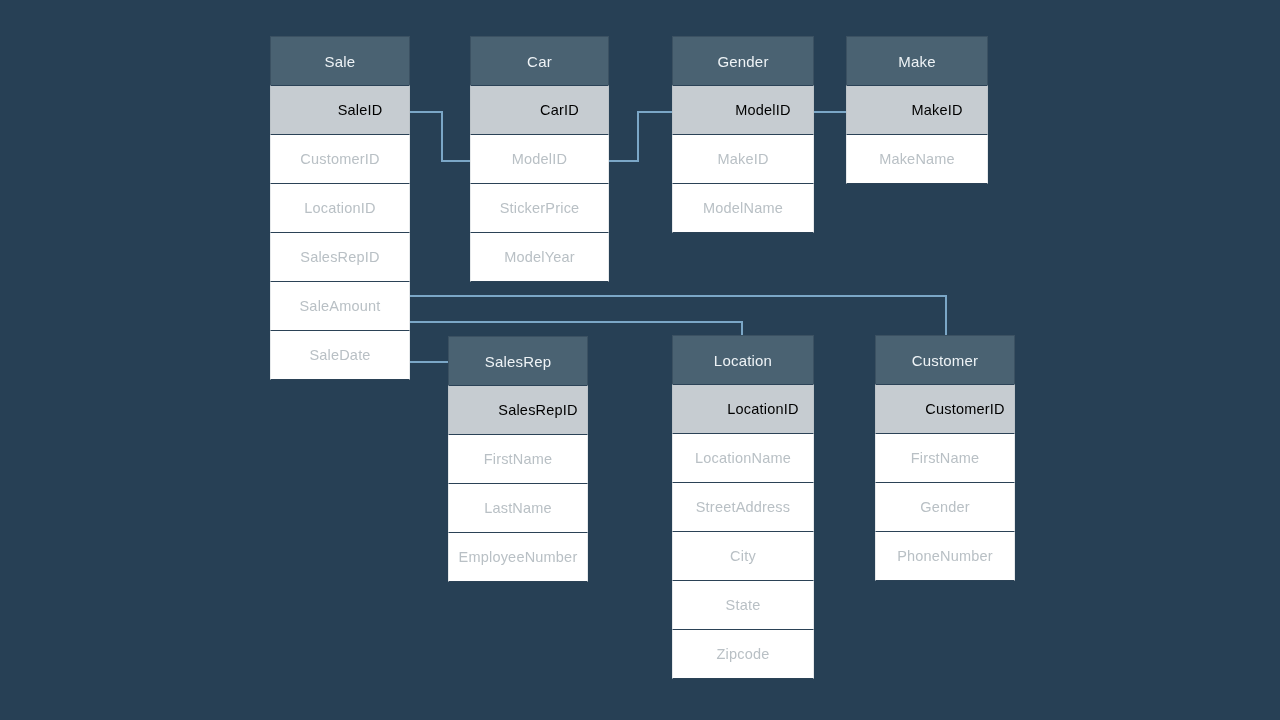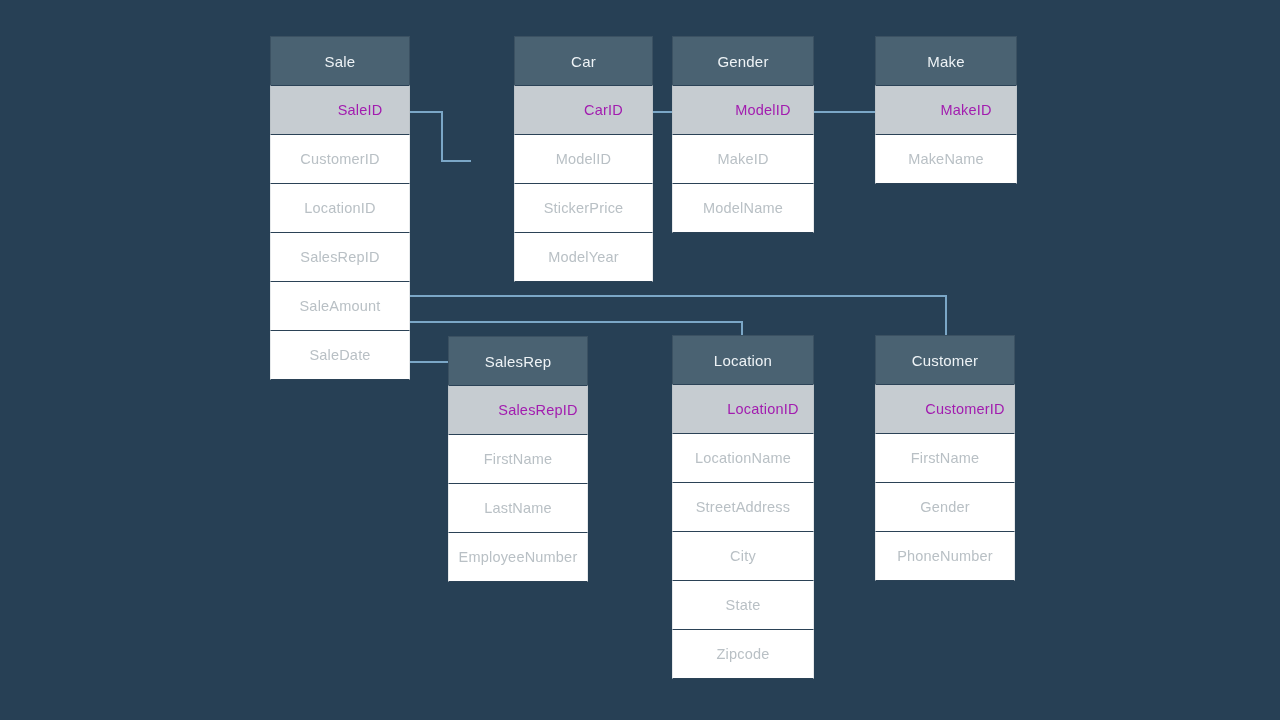--- a/index.html
+++ b/index.html
@@ -57,21 +57,21 @@
     letter-spacing: 0.2px;
     box-sizing: border-box;
     border-left: 1px solid #e6e9eb;
     border-right: 1px solid #e6e9eb;
     border-top: 1px solid #2b4256;
     border-bottom: 1px solid #2b4256;
     margin-top: -1px;
   }
   .field.pk {
     background: #c6ccd1;
-    color: #a21caf;
+    color: #000000;
     border-left: 1px solid #bcc3c8;
     border-right: 1px solid #bcc3c8;
     padding-left: 40px;
   }
   .field.last {
     border-bottom: 1px solid #2b4256;
   }
 </style>
 </head>
 <body>
@@ -88,34 +88,34 @@
   <div id="entities-layer">
       <div class="entity" style="left: 270px; top: 36px; width: 140px;">
         <div class="entity-header">Sale</div>
         <div class="field pk">SaleID</div>
         <div class="field">CustomerID</div>
         <div class="field">LocationID</div>
         <div class="field">SalesRepID</div>
         <div class="field">SaleAmount</div>
         <div class="field last">SaleDate</div>
       </div>
-      <div class="entity" style="left: 470px; top: 36px; width: 139px; margin-left: 44px;">
+      <div class="entity" style="left: 470px; top: 36px; width: 139px;">
         <div class="entity-header">Car</div>
         <div class="field pk">CarID</div>
         <div class="field">ModelID</div>
         <div class="field">StickerPrice</div>
         <div class="field last">ModelYear</div>
       </div>
       <div class="entity" style="left: 672px; top: 36px; width: 142px;">
         <div class="entity-header">Gender</div>
         <div class="field pk">ModelID</div>
         <div class="field">MakeID</div>
         <div class="field last">ModelName</div>
       </div>
-      <div class="entity" style="left: 875px; top: 36px; width: 142px; text-align: center;">
+      <div class="entity" style="left: 846px; top: 36px; width: 142px; text-align: center;">
         <div class="entity-header">Make</div>
         <div class="field pk">MakeID</div>
         <div class="field last">MakeName</div>
       </div>
       <div class="entity" style="left: 448px; top: 336px; width: 140px;">
         <div class="entity-header">SalesRep</div>
         <div class="field pk">SalesRepID</div>
         <div class="field">FirstName</div>
         <div class="field">LastName</div>
         <div class="field last">EmployeeNumber</div>

